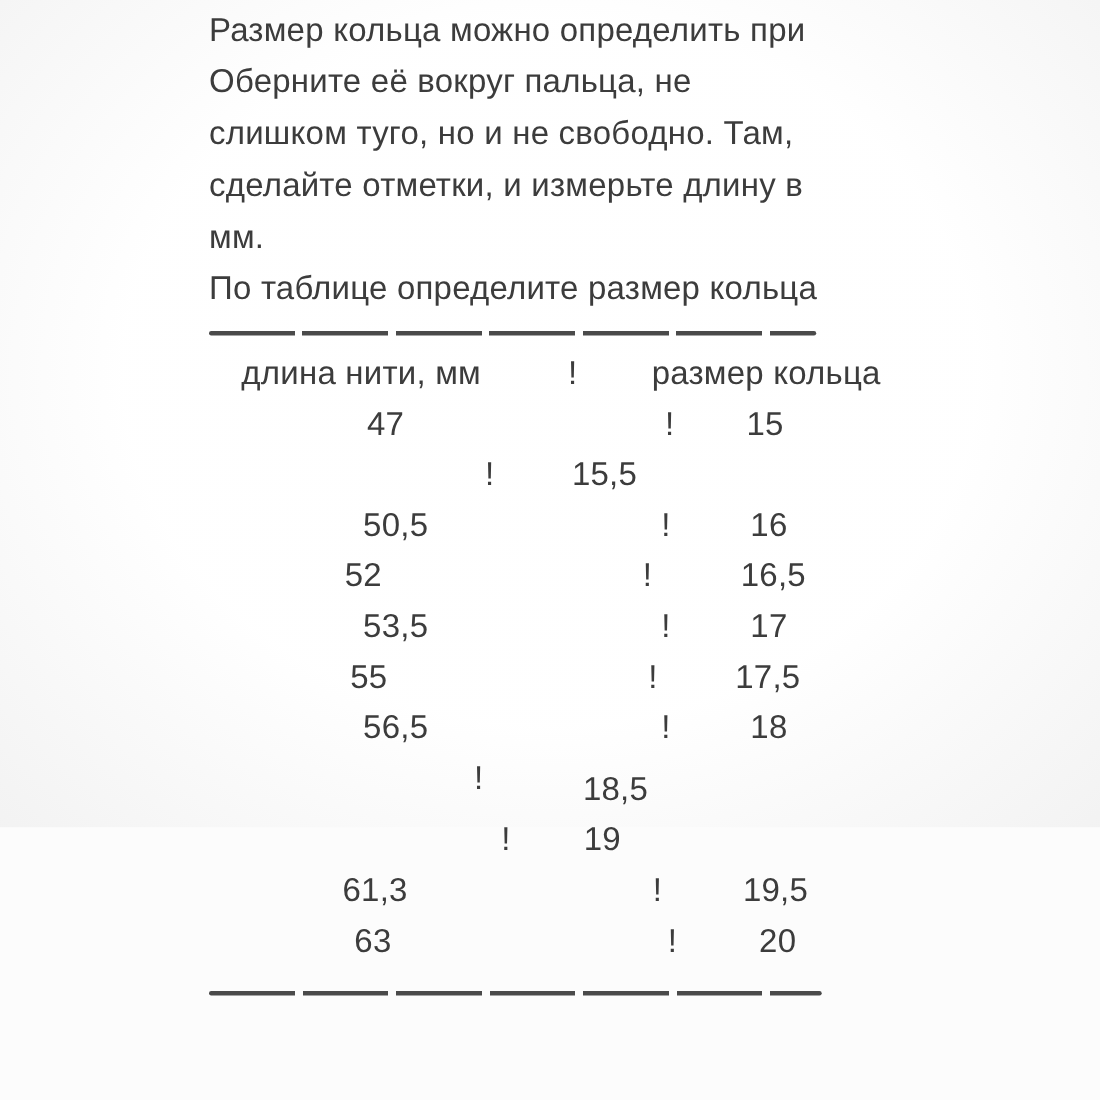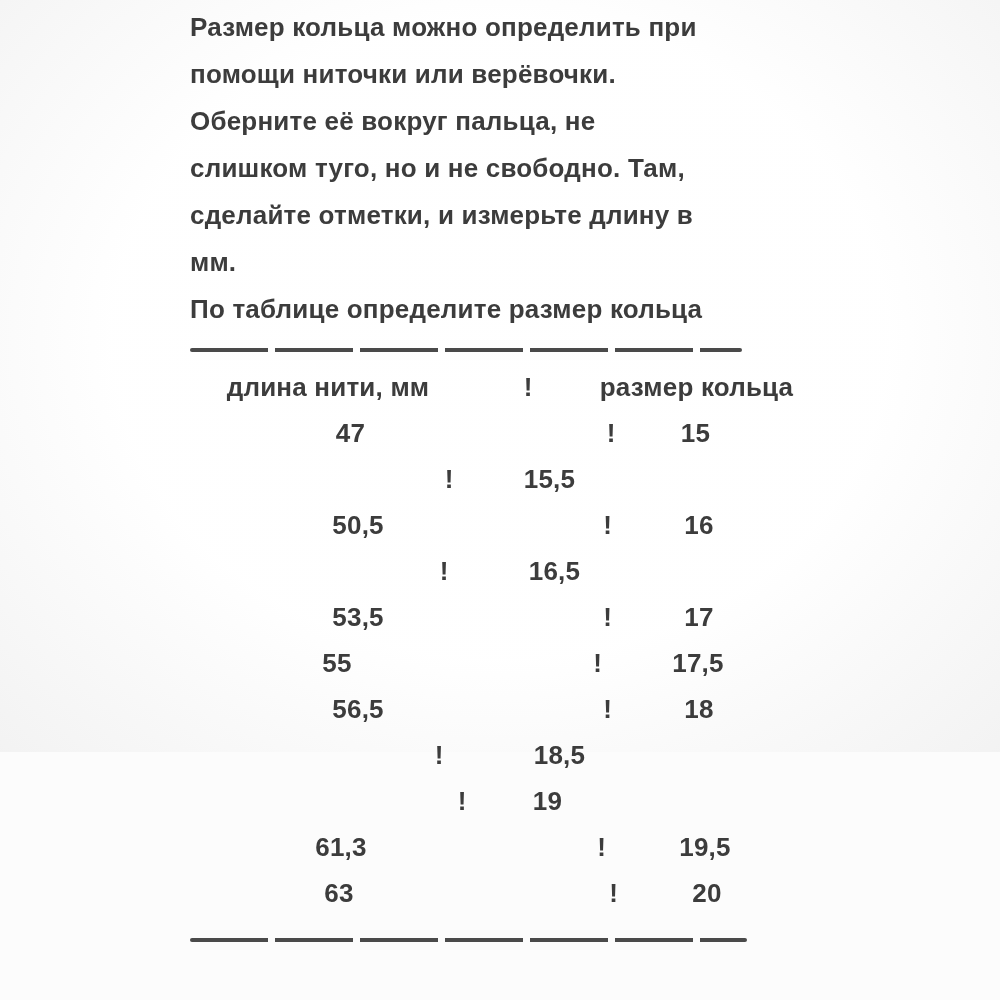--- a/index.html
+++ b/index.html
@@ -9,25 +9,24 @@
     height: 1000px;
     background: #fcfcfc;
     overflow: hidden;
   }
   .page {
     position: relative;
     width: 1000px;
     height: 752px;
     font-family: "Liberation Sans", "DejaVu Sans", sans-serif;
     color: #3c3c3c;
-    font-size: 26px;
+    font-size: 30px;
     background:
       radial-gradient(ellipse at 50% 45%, rgba(255,255,255,0.9) 55%, rgba(225,225,225,0.35) 100%),
       #fcfcfc;
-    font-weight: bold;
   }
   .content {
     position: absolute;
     top: 4px;
     left: 190px;
     width: 640px;
   }
   .intro-line {
     line-height: 47px;
     white-space: nowrap;
@@ -65,36 +64,35 @@
   .c2 { flex: 0 0 auto; padding-left: 10px; }
   .tbody .c1 { padding-left: 26px; box-sizing: border-box; }
   
   .tbody .trow:nth-child(1)  .c2 { padding-left: 8px; }
   .tbody .trow:nth-child(2)  .c2 { padding-left: 13px; }
   .tbody .trow:nth-child(3)  .c2 { padding-left: 15px; }
   .tbody .trow:nth-child(4)  .c2 { padding-left: 23px; }
   .tbody .trow:nth-child(5)  .c2 { padding-left: 15px; }
   .tbody .trow:nth-child(6)  .c2 { padding-left: 13px; }
   .tbody .trow:nth-child(7)  .c2 { padding-left: 15px; }
-  .tbody .trow:nth-child(8)  .c2 { padding-left: 33px; }
+  .tbody .trow:nth-child(8)  .c2 { padding-left: 33px; margin-top: 10px; }
   .tbody .trow:nth-child(9)  .c2 { padding-left: 9px; }
   .tbody .trow:nth-child(10) .c2 { padding-left: 27px; }
   .tbody .trow:nth-child(10) .csep { padding-left: 11px; box-sizing: border-box; }
   .tbody .trow:nth-child(11) .c2 { padding-left: 31px; }
   .tbody .trow:nth-child(11) .csep { padding-left: 14px; box-sizing: border-box; }
 </style>
 </head>
 <body>
 
 <div class="page">
   <div class="content">
 
     <div id="intro">
         <div class="intro-line">Размер кольца можно определить при</div>
-        <div class="intro-line">помощи ниточки или верёвочки.</div>
         <div class="intro-line">Оберните её вокруг пальца, не</div>
         <div class="intro-line">слишком туго, но и не свободно. Там,</div>
         <div class="intro-line">сделайте отметки, и измерьте длину в</div>
         <div class="intro-line">мм.</div>
         <div class="intro-line">По таблице определите размер кольца</div>
       </div>
 
     <div class="divider divider-top"></div>
 
     <div class="trow header">
@@ -112,20 +110,21 @@
         <div class="trow">
           <div class="csep">!</div>
           <div class="c2">15,5</div>
         </div>
         <div class="trow">
           <div class="c1">50,5</div>
           <div class="csep">!</div>
           <div class="c2">16</div>
         </div>
         <div class="trow">
+          <div class="c1">52</div>
           <div class="csep">!</div>
           <div class="c2">16,5</div>
         </div>
         <div class="trow">
           <div class="c1">53,5</div>
           <div class="csep">!</div>
           <div class="c2">17</div>
         </div>
         <div class="trow">
           <div class="c1">55</div>

